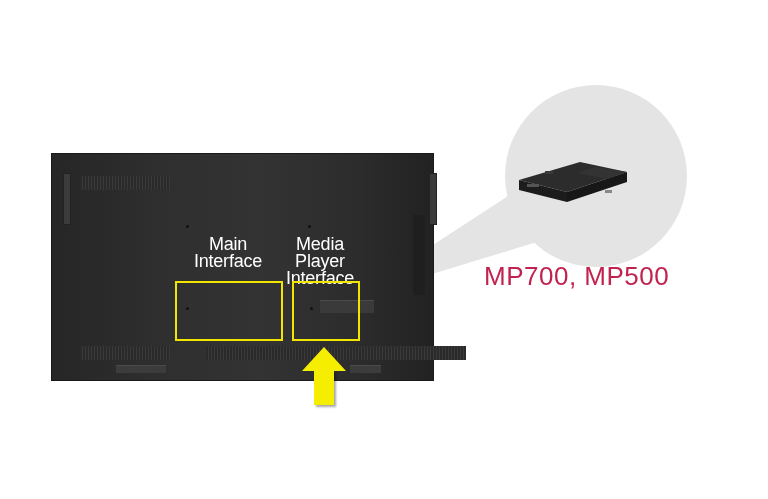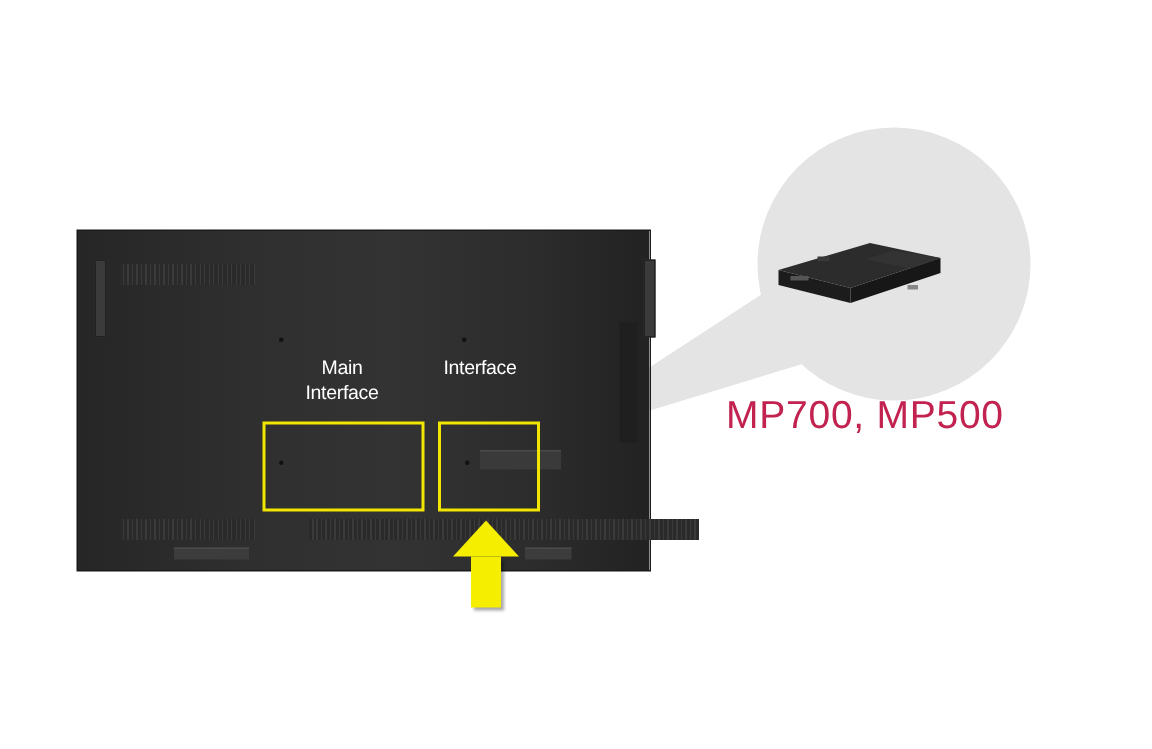--- a/index.html
+++ b/index.html
@@ -11,21 +11,21 @@
     left:52px; top:154px; width:381px; height:226px;
     background: linear-gradient(90deg, #262626 0%, #2f2f2f 30%, #333 55%, #2c2c2c 80%, #222 100%);
     box-shadow: 0 0 0 1px #1a1a1a;
   }
   .vent { background: repeating-linear-gradient(90deg, #2a2a2a 0 2px, #3a3a3a 2px 3px); height:14px; }
   .handle { width:6px; height:50px; background:#3b3b3b; border:1px solid #222; }
   .foot { height:7px; background:#3c3c3c; border-top:1px solid #4a4a4a; }
   .dot { width:3px; height:3px; background:#111; border-radius:50%; }
 
   .label {
-    color:#ffffff; font-size:13px; line-height:17px; text-align:center; letter-spacing:-0.2px;
+    color:#ffffff; font-size:18px; line-height:17px; text-align:center; letter-spacing:-0.2px;
   }
   .ybox { border:2px solid #f2e600; }
 
   
   .arrow-head { width:0; height:0; border-left:22px solid transparent; border-right:22px solid transparent; border-bottom:24px solid #f5ee00; }
   .arrow-stem { width:20px; height:34px; background:#f5ee00; box-shadow: 2px 2px 2px rgba(0,0,0,0.35); }
 
   
   .bubble { left:505px; top:85px; width:182px; height:182px; border-radius:50%; background:#e4e4e4; }
   .model { font-size:26px; letter-spacing:0.5px; }
@@ -63,20 +63,21 @@
   <div class="abs foot" style="left:64px;top:211px;width:50px;"></div>
   <div class="abs foot" style="left:298px;top:211px;width:31px;"></div>
   <div class="abs" style="left:268px;top:146px;width:54px;height:12px;background:#3a3a3a;border-top:1px solid #4a4a4a;"></div>
 </div>
 
 <div class="abs label" style="left:186px;top:236px;width:84px;">
   <div>Main</div>
   <div>Interface</div>
 </div>
 <div class="abs label" style="left:274px;top:236px;width:92px;">
+  <div>Media Player</div>
   <div>Interface</div>
 </div>
 
 <div class="abs ybox" style="left:175px;top:281px;width:104px;height:56px;"></div>
 <div class="abs ybox" style="left:292px;top:281px;width:64px;height:56px;"></div>
 
 <div class="abs dot" style="left:186px;top:307px;"></div>
 <div class="abs dot" style="left:310px;top:307px;"></div>
 
 <div class="abs" style="left:301px;top:347px;width:46px;height:60px;">

